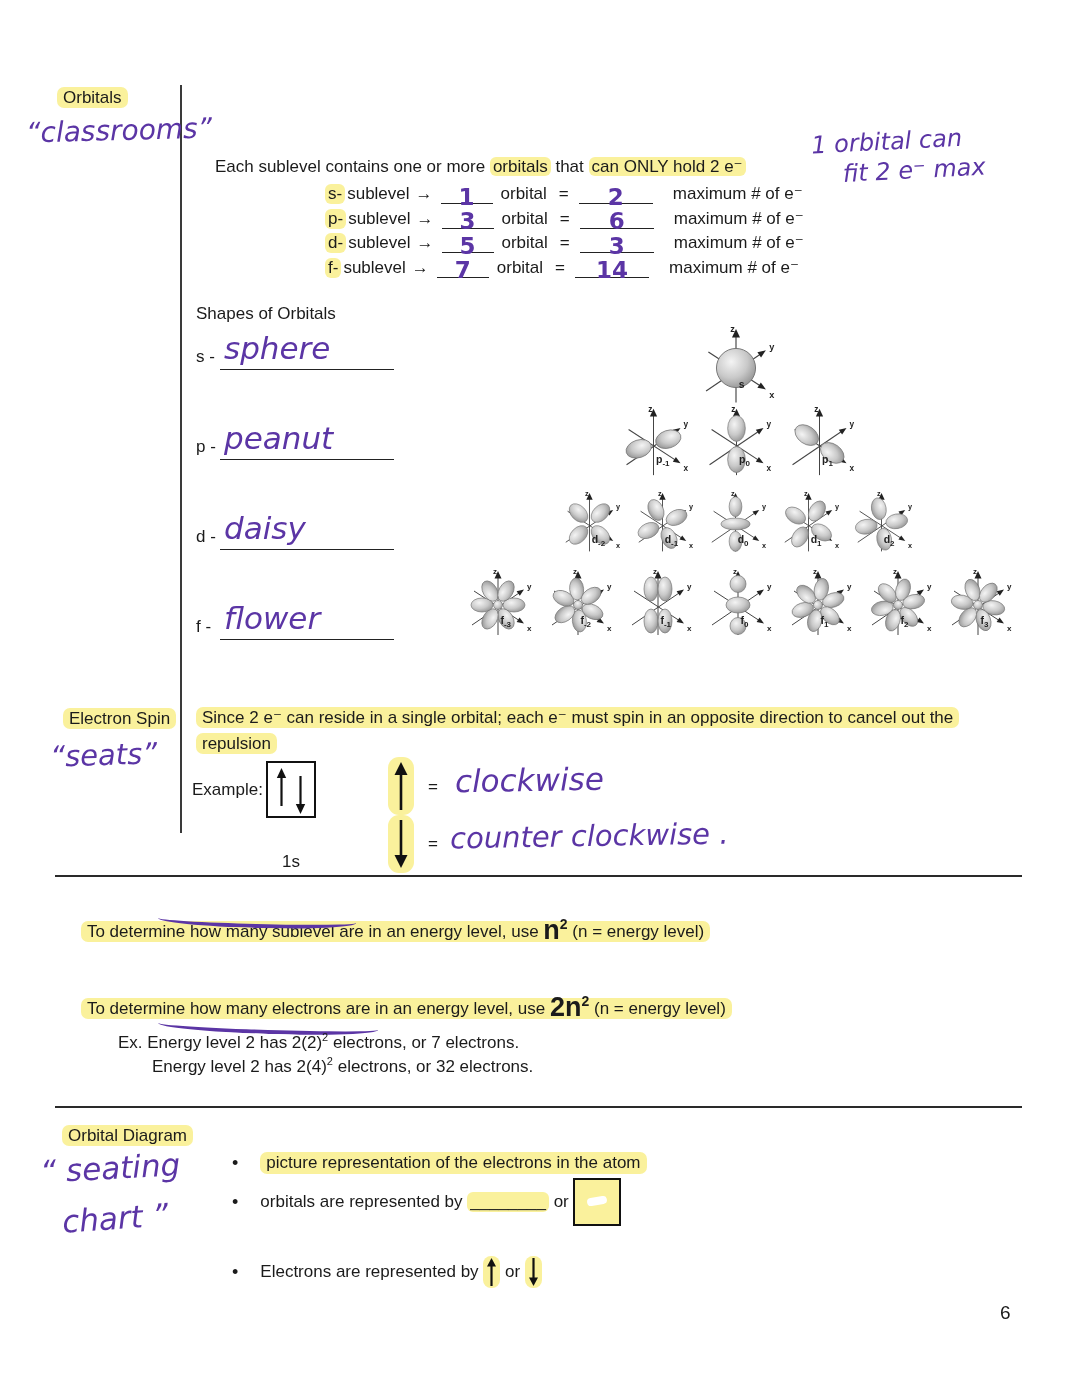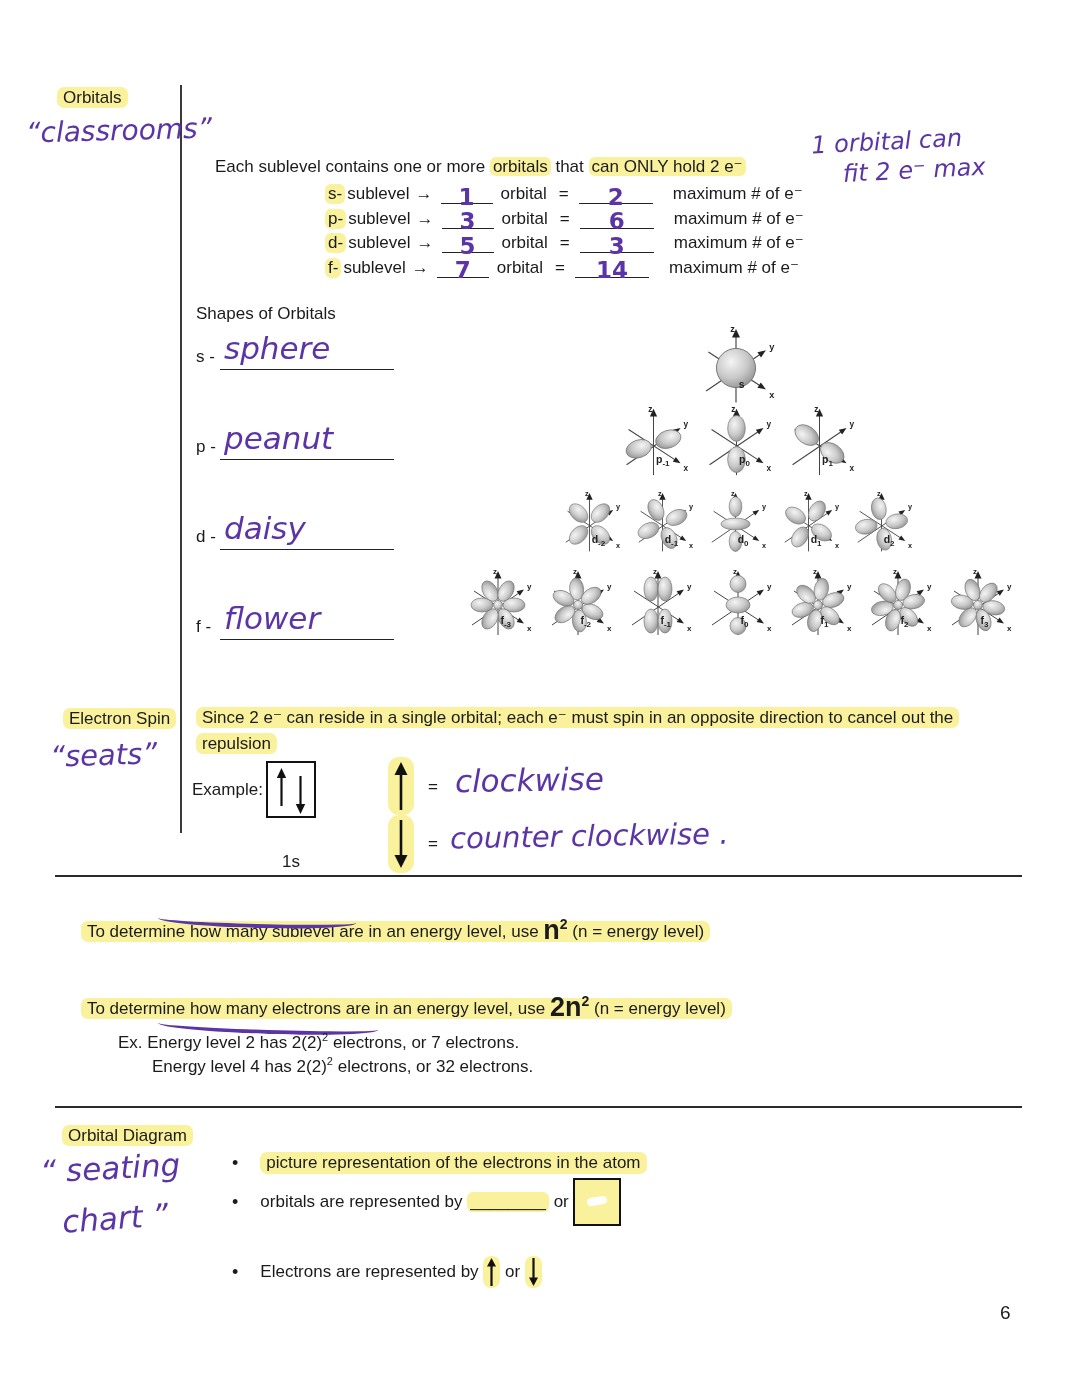--- a/index.html
+++ b/index.html
@@ -770,21 +770,21 @@
   <div class="abs purple-underline" style="left:158px;top:919px;width:198px;transform:rotate(1.5deg);"></div>
 
   <div class="abs" style="left:62px;top:972px;white-space:pre;">
     <span class="hl"><span>To determine </span><span>how many electrons</span><span> are in an energy level, use </span><span class="bigvar"><span>2n</span><sup>2</sup></span><span> (n = energy level)</span></span>
   </div>
   <div class="abs purple-underline" style="left:158px;top:1025px;width:220px;transform:rotate(1.8deg);"></div>
   <div class="abs" style="left:118px;top:1031px;">
     <span>Ex. Energy level 2 has 2(2)</span><sup class="sm">2</sup><span> electrons, or 7 electrons.</span>
   </div>
   <div class="abs" style="left:152px;top:1055px;">
-    <span>Energy level 4 has 2(2)</span><sup class="sm">2</sup><span> electrons, or 32 electrons.</span>
+    <span>Energy level 2 has 2(4)</span><sup class="sm">2</sup><span> electrons, or 32 electrons.</span>
   </div>
 
   <div class="abs hrule" style="left:55px;top:1106px;width:967px;"></div>
 
   <div class="abs" style="left:62px;top:1126px;">
     <span class="hl">Orbital Diagram</span>
   </div>
   <div class="abs hw" style="left:40px;top:1150px;font-size:31px;transform:rotate(-3deg);">“ seating</div>
   <div class="abs hw" style="left:62px;top:1200px;font-size:31px;transform:rotate(-4deg);">chart ”</div>
 

